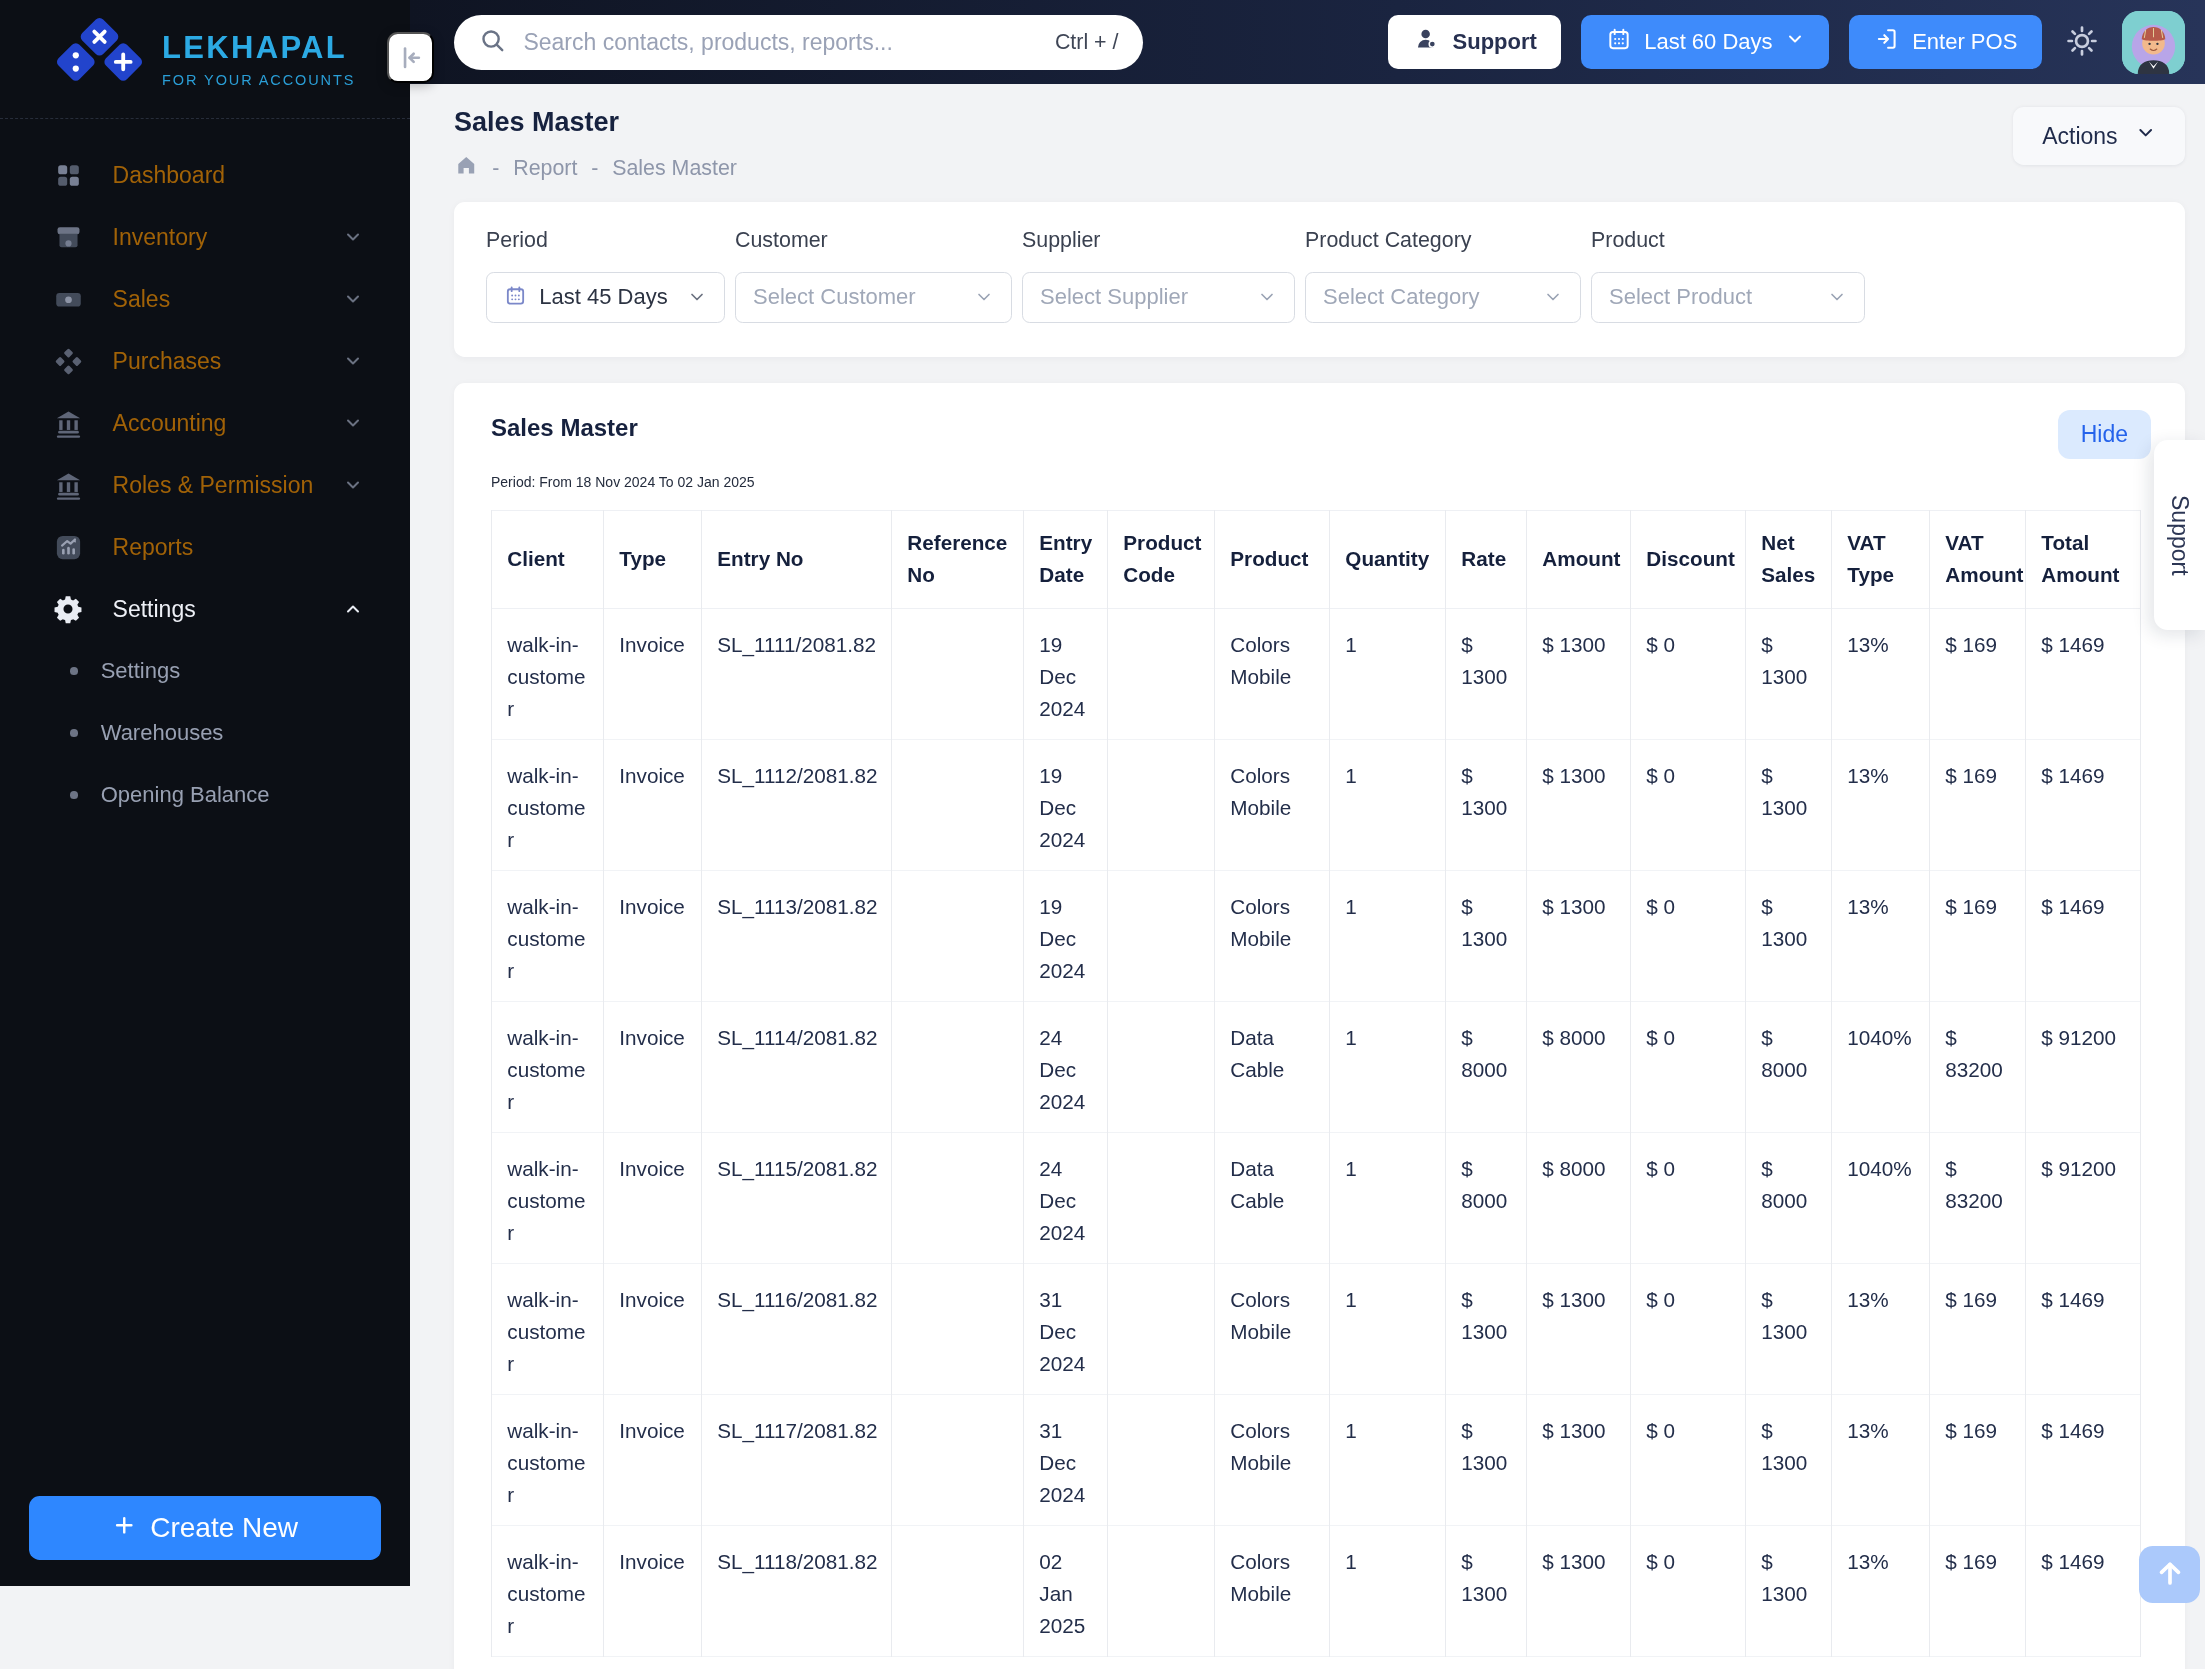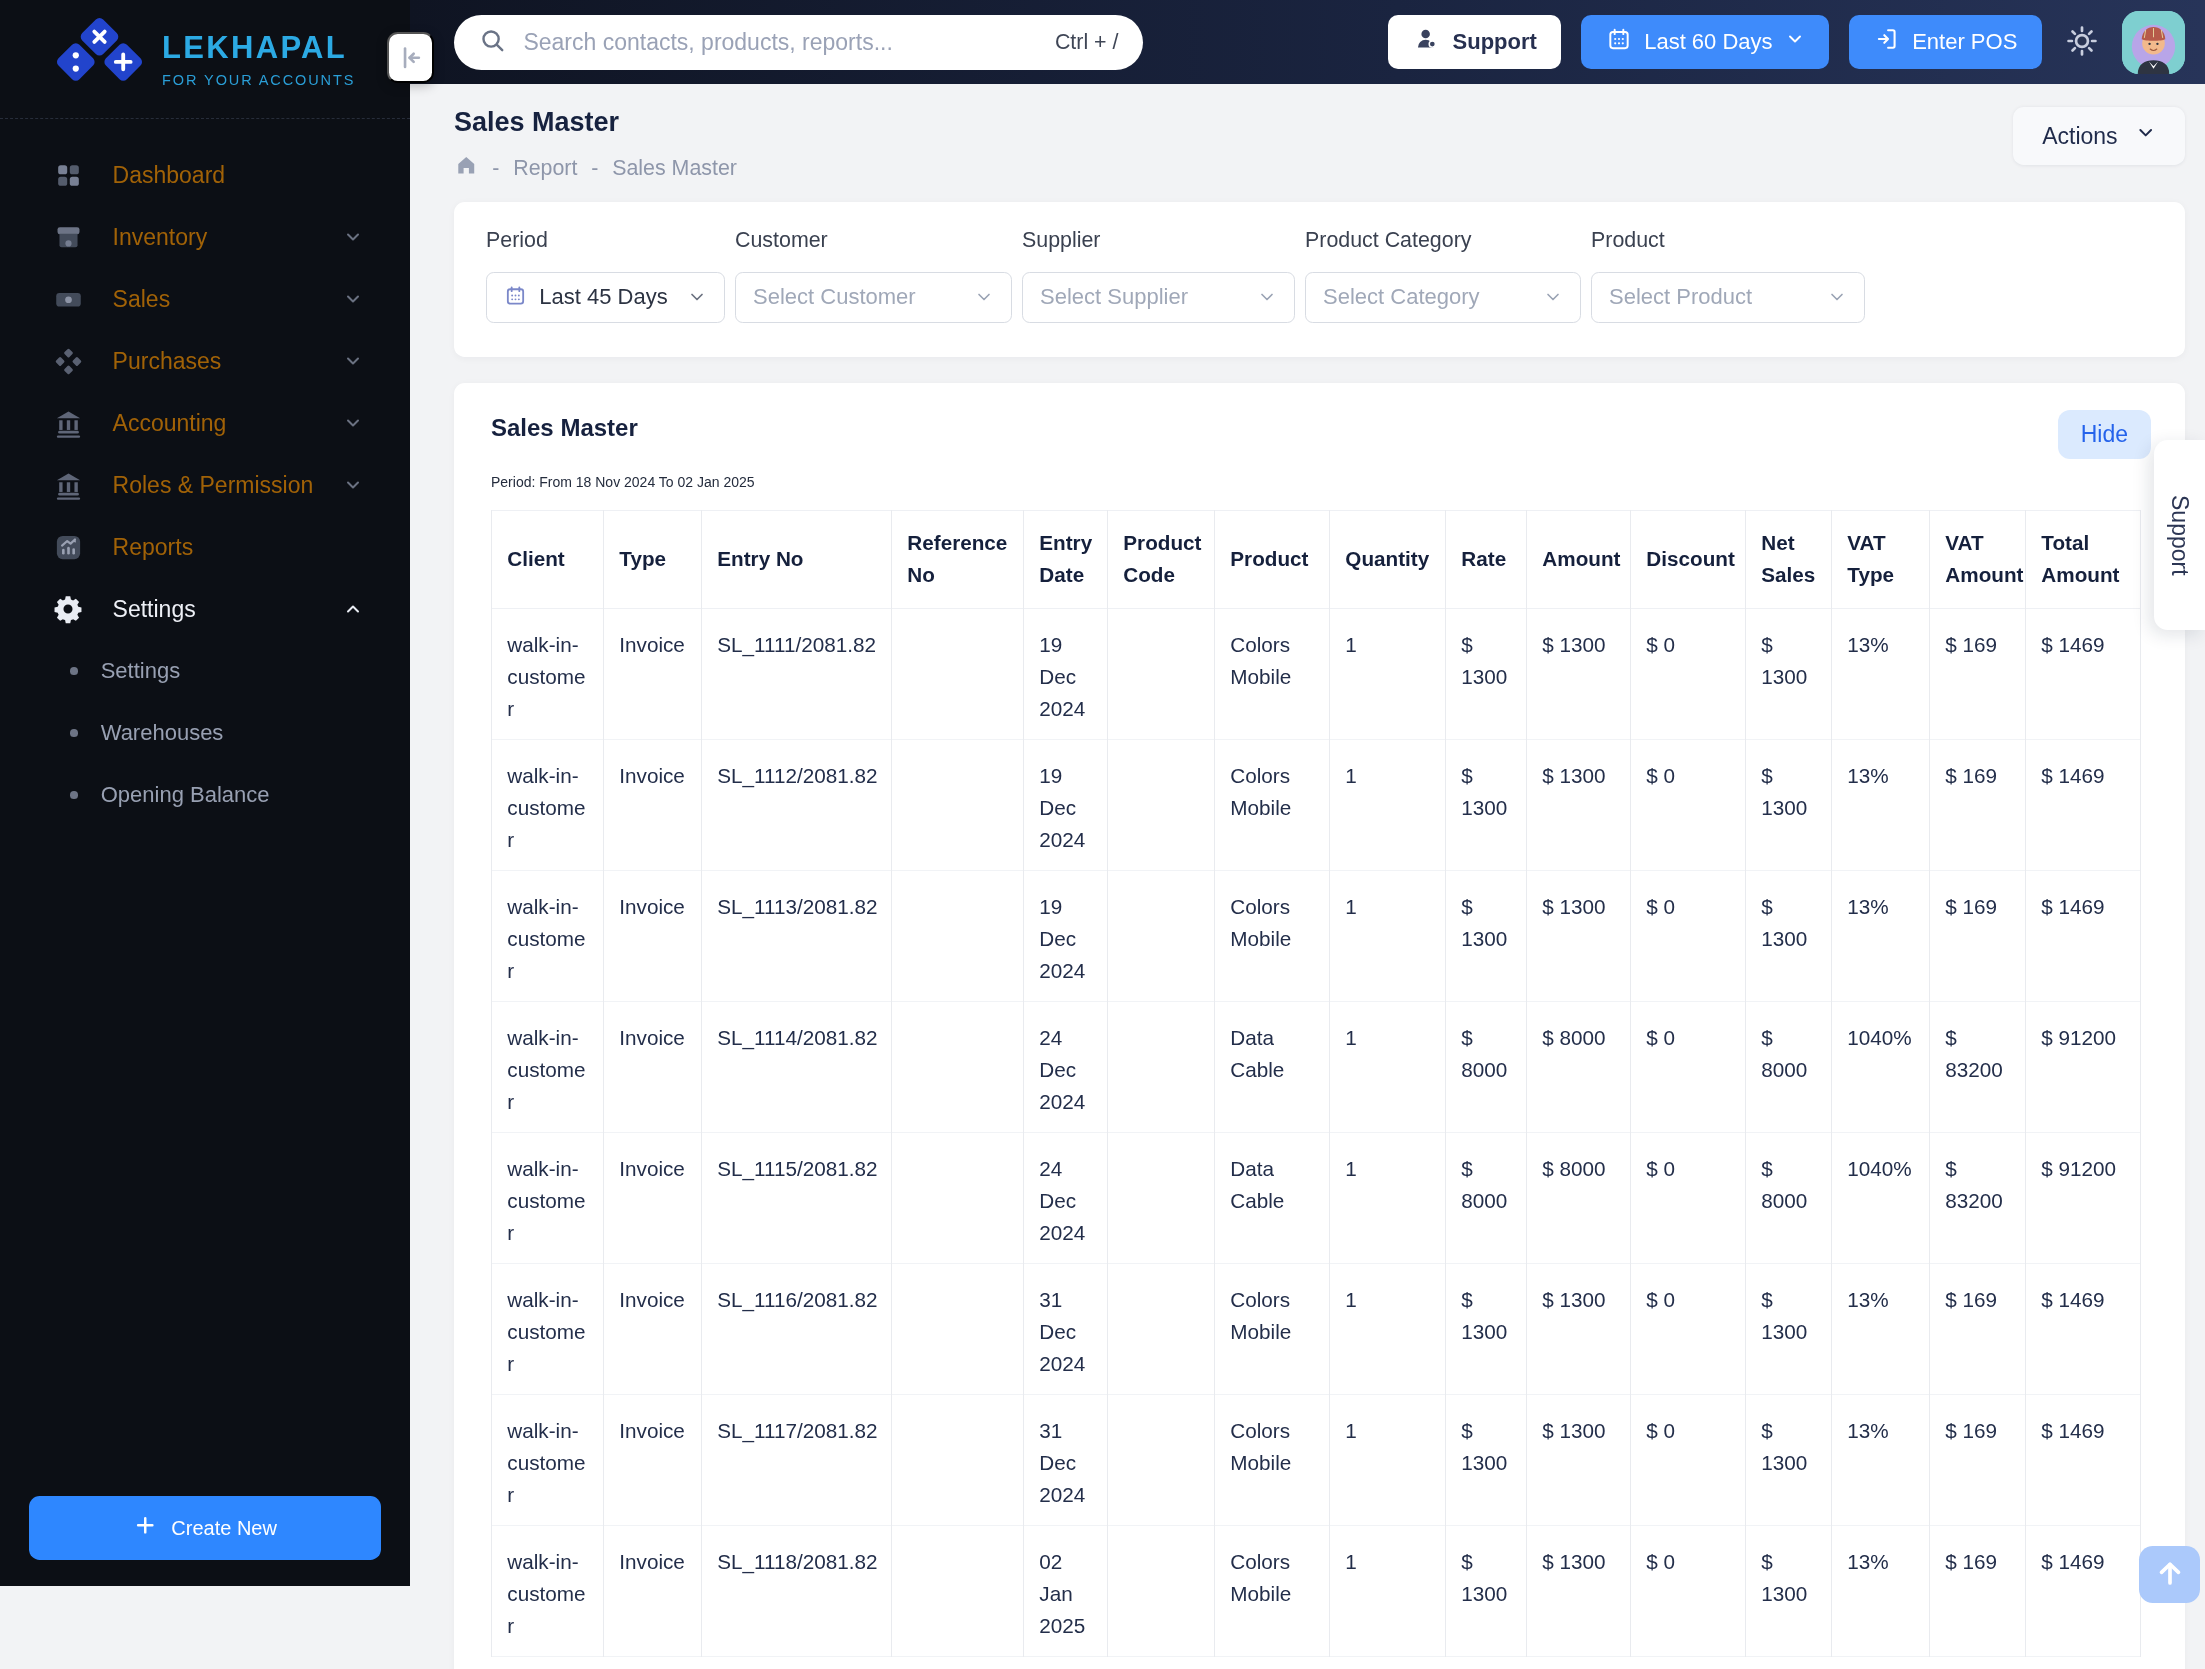--- a/index.html
+++ b/index.html
@@ -15,21 +15,21 @@
   .logo-text .tagline{font-size:14.5px;color:#2a9ed6;letter-spacing:1.9px;margin-top:5.4px;}
   .nav{padding-top:25px;}
   .nav-item{display:flex;align-items:center;height:62px;padding:0 47px 0 51px;
             color:#a16207;font-size:23px;cursor:pointer;}
   .nav-item .nicon{width:34px;height:34px;margin-right:27.6px;display:flex;align-items:center;justify-content:center;flex:none;}
   .nav-item .chev{margin-left:auto;display:flex;color:#6a7181;}
   .nav-item.active{color:#eef0f6;}
   .sub-item{display:flex;align-items:center;height:62px;padding-left:70px;color:#98a0b2;font-size:22px;cursor:pointer;}
   .sub-item .dot{width:7.7px;height:7.7px;border-radius:50%;background:#6d7485;margin-right:23px;flex:none;}
   .create-new{position:absolute;left:29px;right:29px;bottom:26px;height:64px;background:#2e87ff;
-              border:none;border-radius:10.7px;color:#fff;font-size:20px;display:flex;align-items:center;
+              border:none;border-radius:10.7px;color:#fff;font-size:28px;display:flex;align-items:center;
               justify-content:center;gap:13.8px;cursor:pointer;font-family:inherit;}
   .collapse-btn{position:absolute;left:387px;top:32px;width:47px;height:51px;background:#fff;border-radius:10.7px;
                 z-index:8;display:flex;align-items:center;justify-content:center;box-shadow:0 3.1px 10.7px rgba(0,0,0,.25);cursor:pointer;}
 
   
   .topbar{position:absolute;left:410px;top:0;width:1795px;height:84px;
           background:linear-gradient(90deg,#0f1422 0%,#1a2440 55%,#273459 100%);
           display:flex;align-items:center;padding:0 20px 0 44px;box-sizing:border-box;z-index:4;}
   .search{width:689px;height:55px;background:#fff;border-radius:27.6px;display:flex;align-items:center;
           padding:0 24.5px;box-sizing:border-box;gap:15.3px;}

